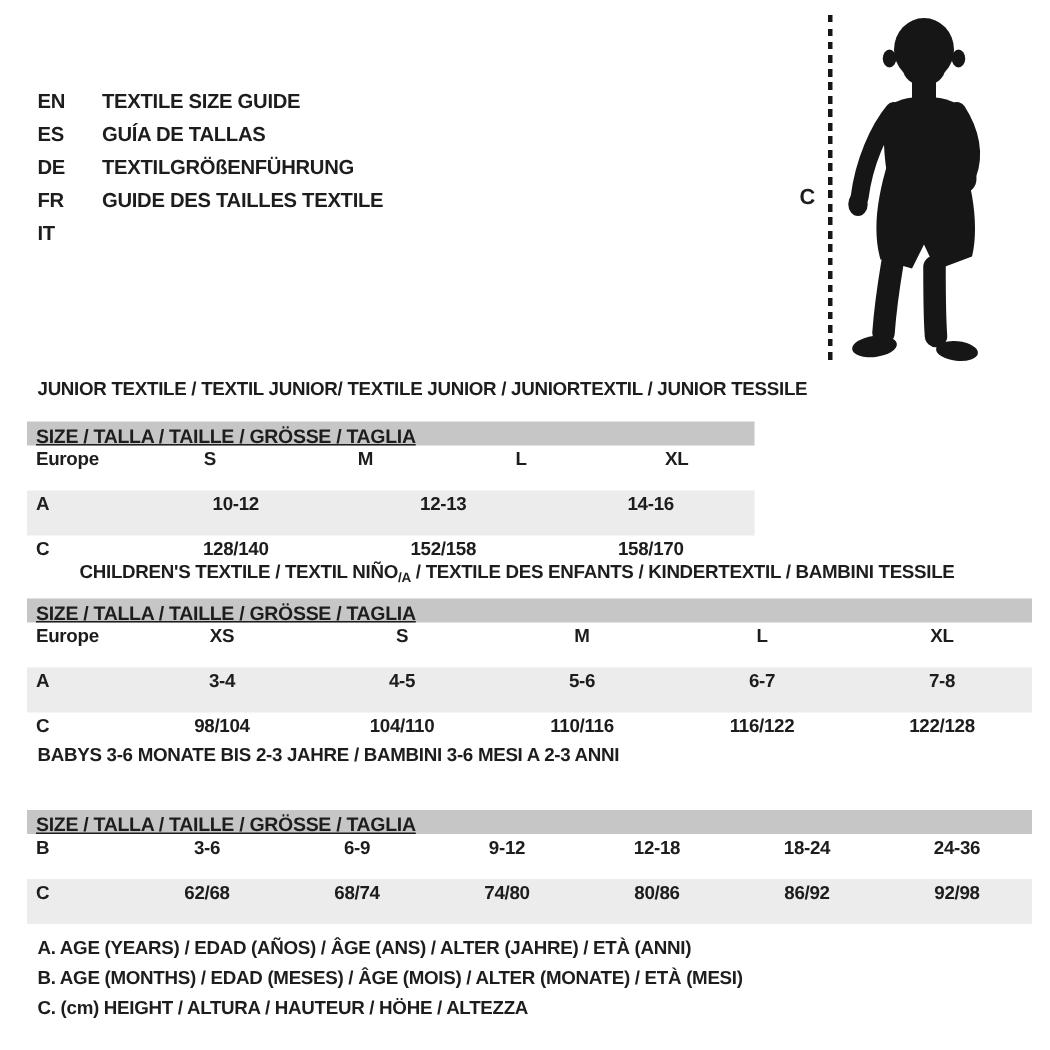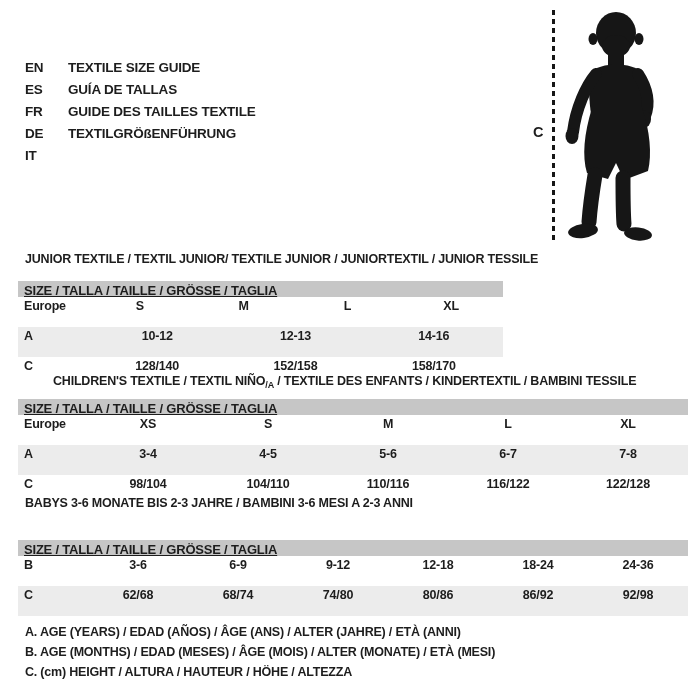--- a/index.html
+++ b/index.html
@@ -50,26 +50,26 @@
   <div class="lang-list">
     <div class="lang-row">
       <span class="lang-code">EN</span>
       <span class="lang-text">TEXTILE SIZE GUIDE</span>
     </div>
     <div class="lang-row">
       <span class="lang-code">ES</span>
       <span class="lang-text">GUÍA DE TALLAS</span>
     </div>
     <div class="lang-row">
+      <span class="lang-code">DE</span>
+      <span class="lang-text">TEXTILGRÖßENFÜHRUNG</span>
+    </div>
+    <div class="lang-row">
       <span class="lang-code">FR</span>
       <span class="lang-text">GUIDE DES TAILLES TEXTILE</span>
-    </div>
-    <div class="lang-row">
-      <span class="lang-code">DE</span>
-      <span class="lang-text">TEXTILGRÖßENFÜHRUNG</span>
     </div>
     <div class="lang-row">
       <span class="lang-code">IT</span>
     </div>
   </div>
 
   <div class="height-label">C</div>
   <div class="height-line"></div>
   <svg class="figure-svg" width="102" height="234" viewBox="0 0 102 234" aria-hidden="true">
     <g fill="#161616" stroke="none">

